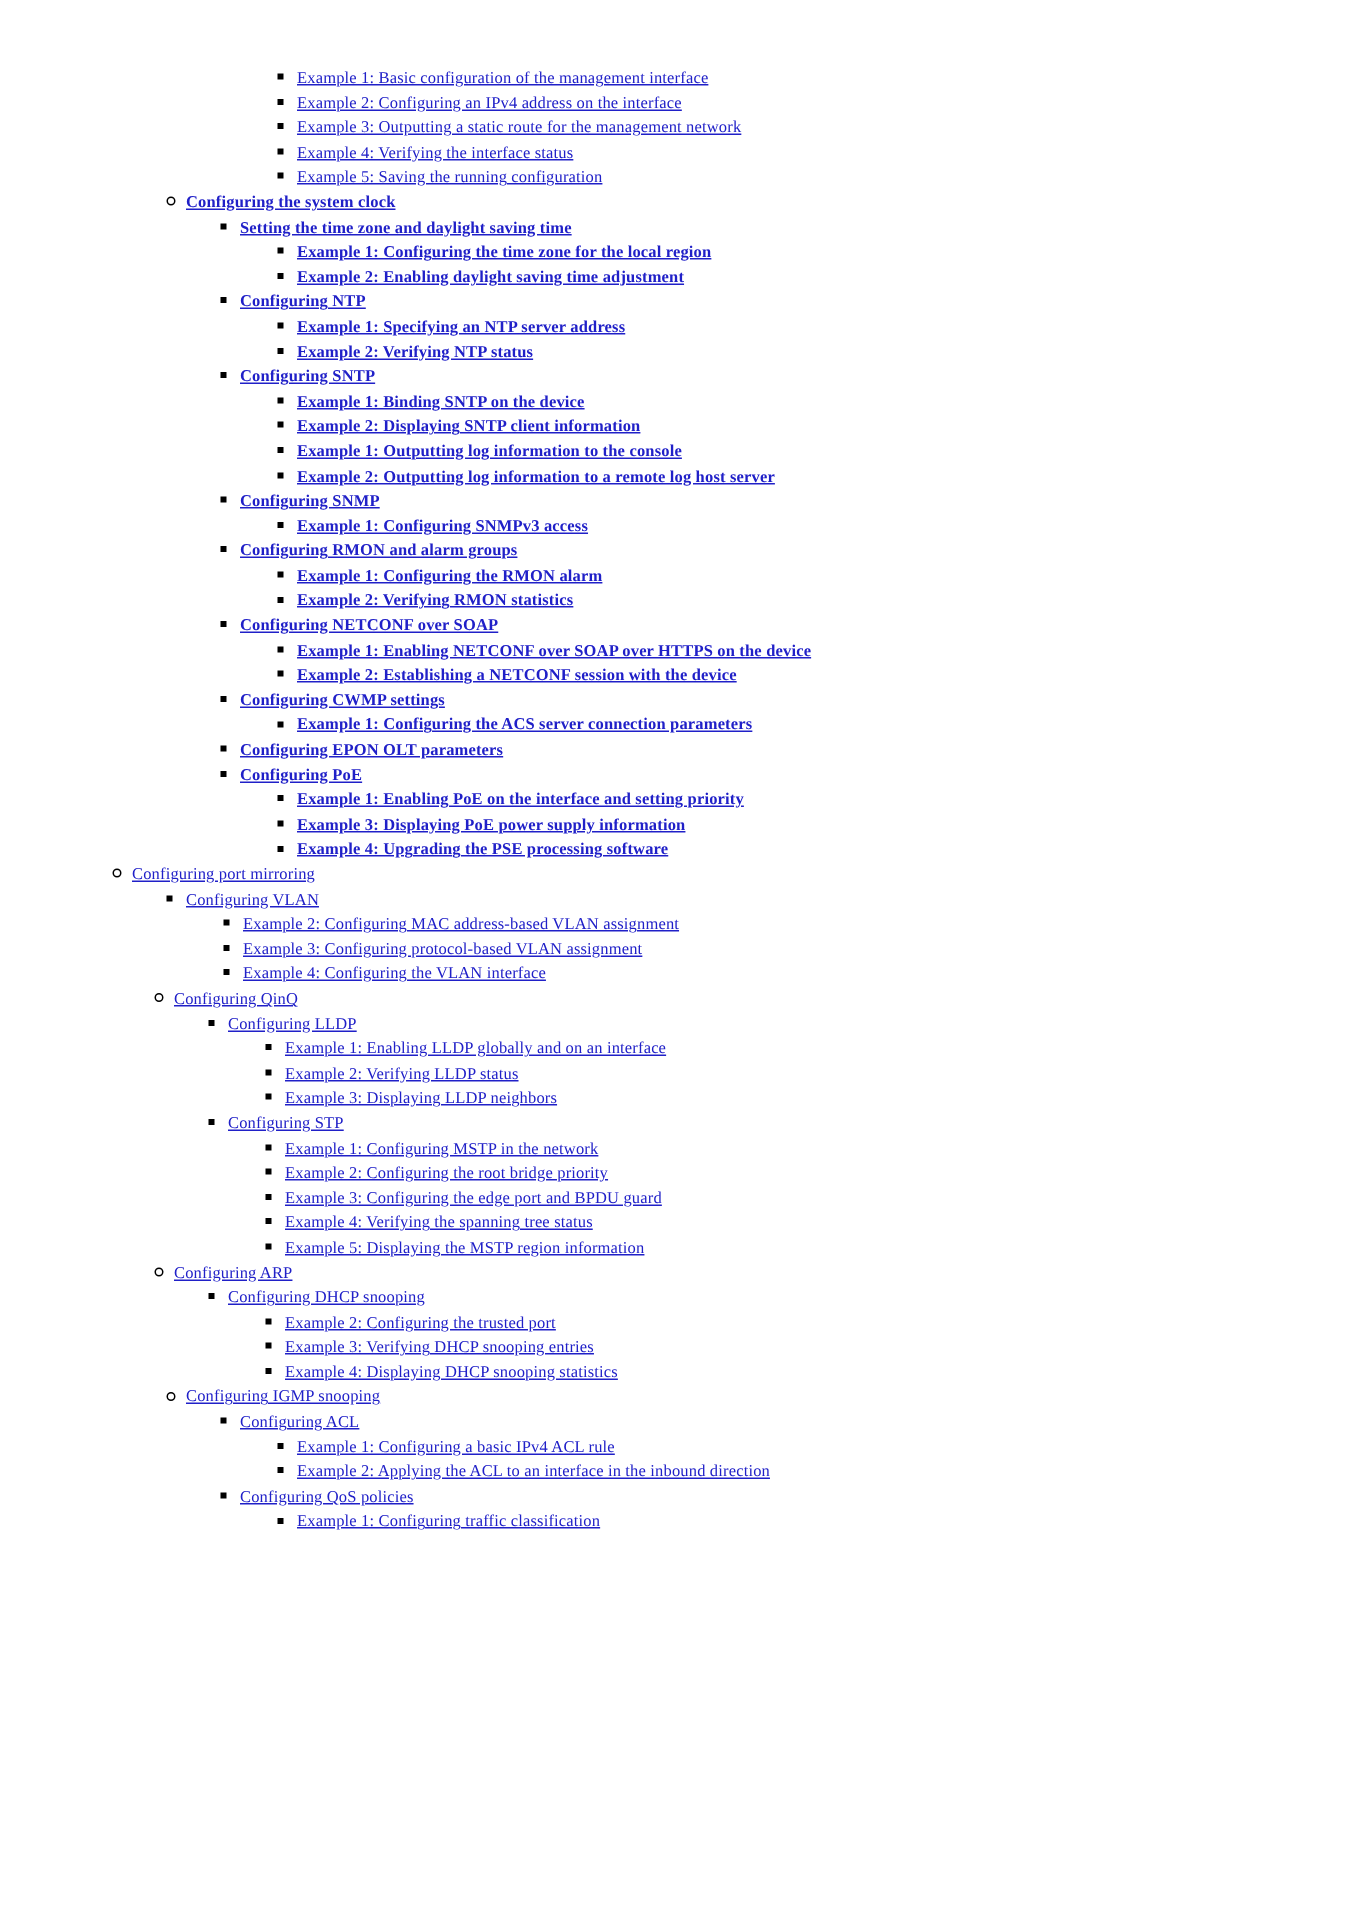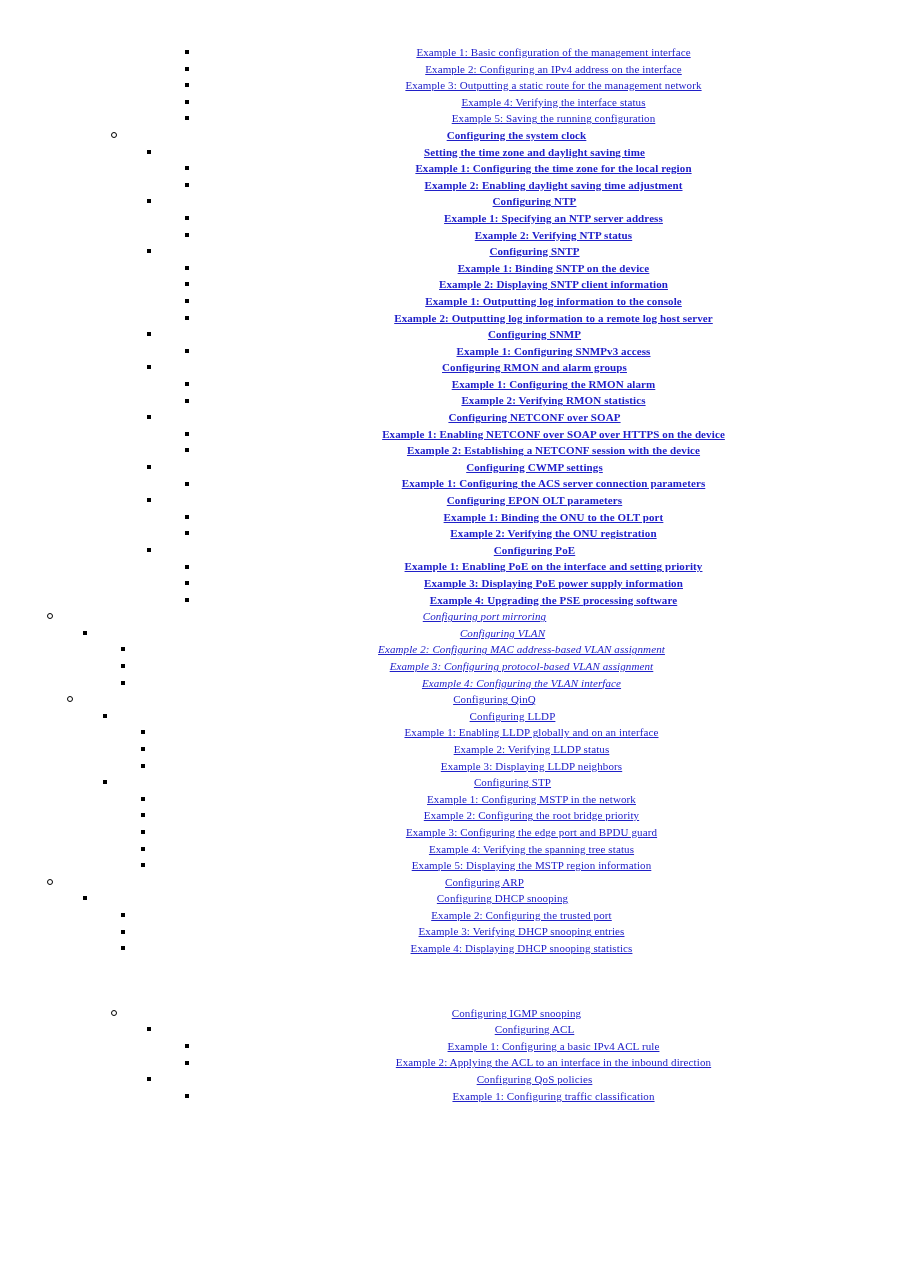--- a/index.html
+++ b/index.html
@@ -19,21 +19,20 @@
     position: relative;
     width: 909px;
     height: 1286px;
     background: #ffffff;
     box-sizing: border-box;
   }
   ul {
     list-style: none;
     margin: 0;
     padding: 0;
-    text-align: center;
   }
   
   li {
     position: relative;
     margin: 0;
     padding: 0;
     line-height: 16.6px;
     white-space: nowrap;
   }
   li > .marker {
@@ -228,30 +227,20 @@
           <li class="lvl-square">
             <span class="marker"></span>
             <a class="toc-link" href="#">Example 1: Configuring the ACS server connection parameters</a>
           </li>
         </ul>
 
         <li class="lvl-square">
           <span class="marker"></span>
           <a class="toc-link" href="#">Configuring EPON OLT parameters</a>
         </li>
-        <ul class="lvl4">
-          <li class="lvl-square">
-            <span class="marker"></span>
-            <a class="toc-link" href="#">Example 1: Binding the ONU to the OLT port</a>
-          </li>
-          <li class="lvl-square">
-            <span class="marker"></span>
-            <a class="toc-link" href="#">Example 2: Verifying the ONU registration</a>
-          </li>
-        </ul>
 
         <li class="lvl-square">
           <span class="marker"></span>
           <a class="toc-link" href="#">Configuring PoE</a>
         </li>
         <ul class="lvl4">
           <li class="lvl-square">
             <span class="marker"></span>
             <a class="toc-link" href="#">Example 1: Enabling PoE on the interface and setting priority</a>
           </li>
@@ -261,21 +250,21 @@
           </li>
           <li class="lvl-square">
             <span class="marker"></span>
             <a class="toc-link" href="#">Example 4: Upgrading the PSE processing software</a>
           </li>
         </ul>
 
       </ul>
     </ul>
 
-    <ul style="padding-left:60px;font-style:italic;">
+    <ul style="padding-left:88px;">
       <li class="lvl-circle">
         <span class="marker"></span>
         <a class="toc-link" href="#">Configuring port mirroring</a>
       </li>
       <ul class="lvl3">
         <li class="lvl-square">
           <span class="marker"></span>
           <a class="toc-link" href="#">Configuring VLAN</a>
         </li>
         <ul class="lvl4">
@@ -288,21 +277,21 @@
             <a class="toc-link" href="#">Example 3: Configuring protocol-based VLAN assignment</a>
           </li>
           <li class="lvl-square">
             <span class="marker"></span>
             <a class="toc-link" href="#">Example 4: Configuring the VLAN interface</a>
           </li>
         </ul>
       </ul>
     </ul>
 
-    <ul style="padding-left:80px;">
+    <ul style="padding-left:116px;">
       <li class="lvl-circle">
         <span class="marker"></span>
         <a class="toc-link" href="#">Configuring QinQ</a>
       </li>
       <ul class="lvl3">
         <li class="lvl-square">
           <span class="marker"></span>
           <a class="toc-link" href="#">Configuring LLDP</a>
         </li>
         <ul class="lvl4">
@@ -342,21 +331,21 @@
             <a class="toc-link" href="#">Example 4: Verifying the spanning tree status</a>
           </li>
           <li class="lvl-square">
             <span class="marker"></span>
             <a class="toc-link" href="#">Example 5: Displaying the MSTP region information</a>
           </li>
         </ul>
       </ul>
     </ul>
 
-    <ul style="padding-left:60px;">
+    <ul style="padding-left:116px;">
       <li class="lvl-circle">
         <span class="marker"></span>
         <a class="toc-link" href="#">Configuring ARP</a>
       </li>
       <ul class="lvl3">
         <li class="lvl-square">
           <span class="marker"></span>
           <a class="toc-link" href="#">Configuring DHCP snooping</a>
         </li>
         <ul class="lvl4">
@@ -369,21 +358,21 @@
             <a class="toc-link" href="#">Example 3: Verifying DHCP snooping entries</a>
           </li>
           <li class="lvl-square">
             <span class="marker"></span>
             <a class="toc-link" href="#">Example 4: Displaying DHCP snooping statistics</a>
           </li>
         </ul>
       </ul>
     </ul>
 
-    <ul style="padding-left:124px;margin-top:48px;">
+    <ul style="padding-left:124px;">
       <li class="lvl-circle">
         <span class="marker"></span>
         <a class="toc-link" href="#">Configuring IGMP snooping</a>
       </li>
       <ul class="lvl3">
         <li class="lvl-square">
           <span class="marker"></span>
           <a class="toc-link" href="#">Configuring ACL</a>
         </li>
         <ul class="lvl4">

